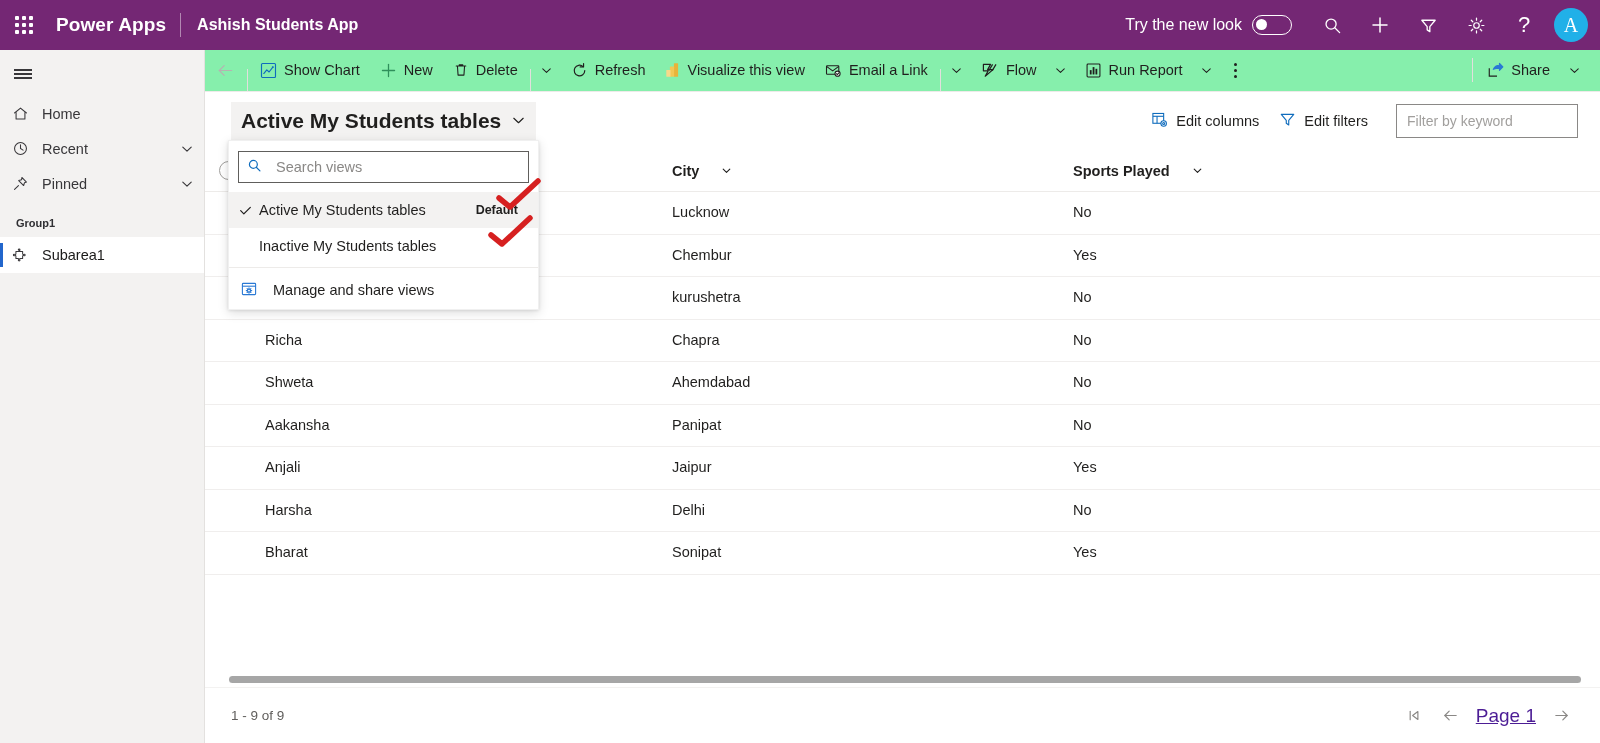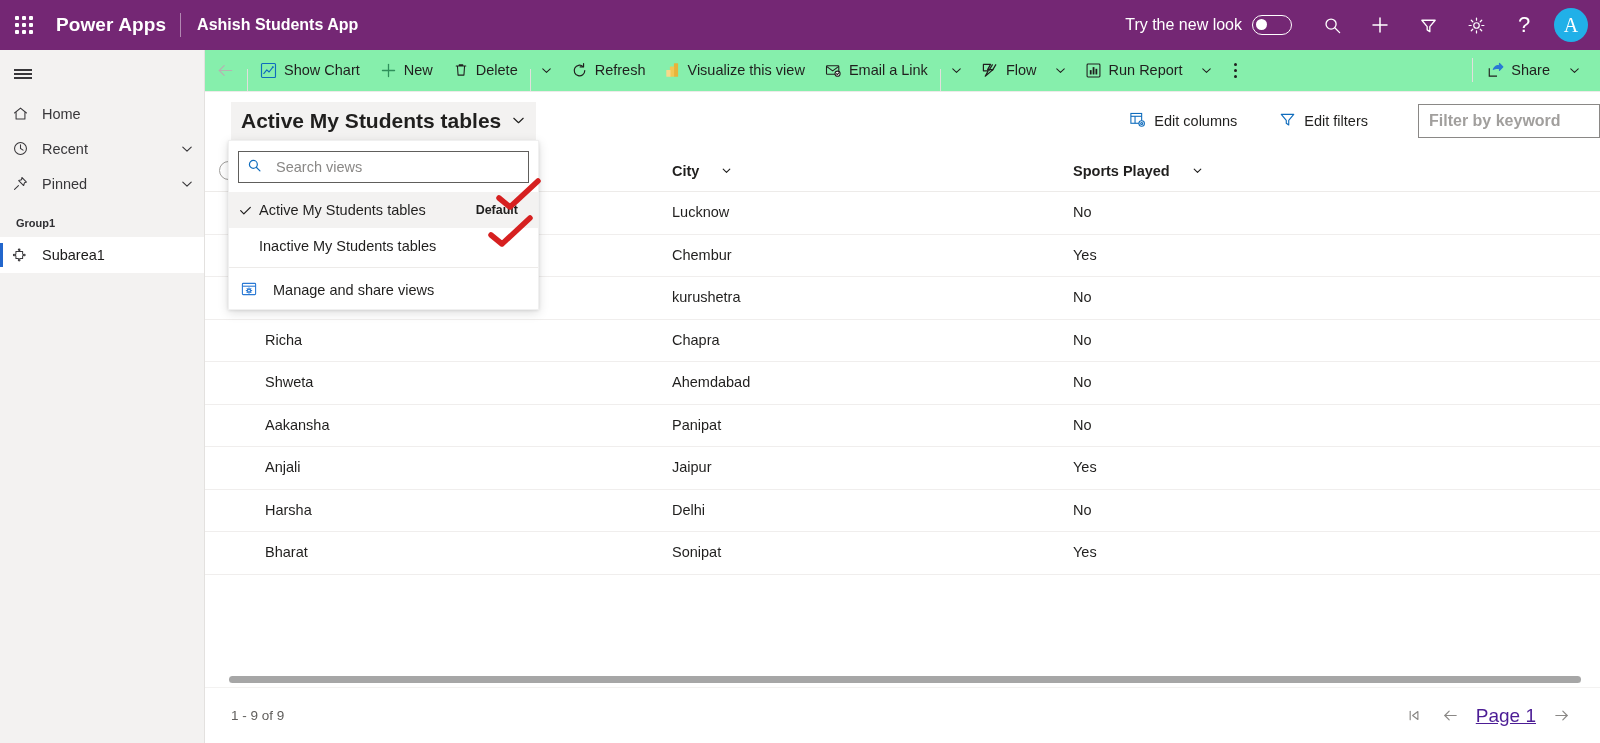--- a/index.html
+++ b/index.html
@@ -116,32 +116,32 @@
   
   .viewrow {
     position: absolute; left: 205px; top: 92px; width: 1395px; height: 58px;
     background: #ffffff; display: flex; align-items: center;
   }
   .viewsel {
     display: flex; align-items: center; gap: 10px; margin-left: 26px;
     font-size: 21px; font-weight: bold; color: #201f1e; cursor: pointer;
     background: #f3f2f1; padding: 5px 10px 5px 10px; height: 38px; position: relative; z-index: 31;
   }
-  .viewrow-right { margin-left: auto; display:flex; align-items:center; gap: 22px; }
+  .viewrow-right { margin-left: auto; display:flex; align-items:center; gap: 0; padding-right: 22px; }
   .ecmd {
     height: 34px; display:flex; align-items:center; gap:8px; padding: 0 10px;
     cursor:pointer; font-size: 14.5px; color:#201f1e; white-space: nowrap;
   }
   .kwbox {
     width: 182px; height: 34px; border: 1px solid #8a8886; background:#ffffff;
     margin-left: 18px; display:flex; align-items:center; padding: 0 10px;
   }
   .kwbox input {
-    border: none; outline: none; width:100%; font-size: 16px;
-    font-family: "Liberation Sans", sans-serif; color:#201f1e; background: transparent; font-weight: bold;
+    border: none; outline: none; width:100%; font-size: 14px;
+    font-family: "Liberation Sans", sans-serif; color:#201f1e; background: transparent;
   }
   .kwbox input::placeholder { color:#a19f9d; }
 
   
   .grid {
     position: absolute; left: 205px; top: 150px; width: 1395px; height: 530px;
     background: #ffffff; overflow: hidden;
   }
   .ghead {
     height: 42px; display:flex; align-items:center; border-bottom: 1px solid #edebe9;

